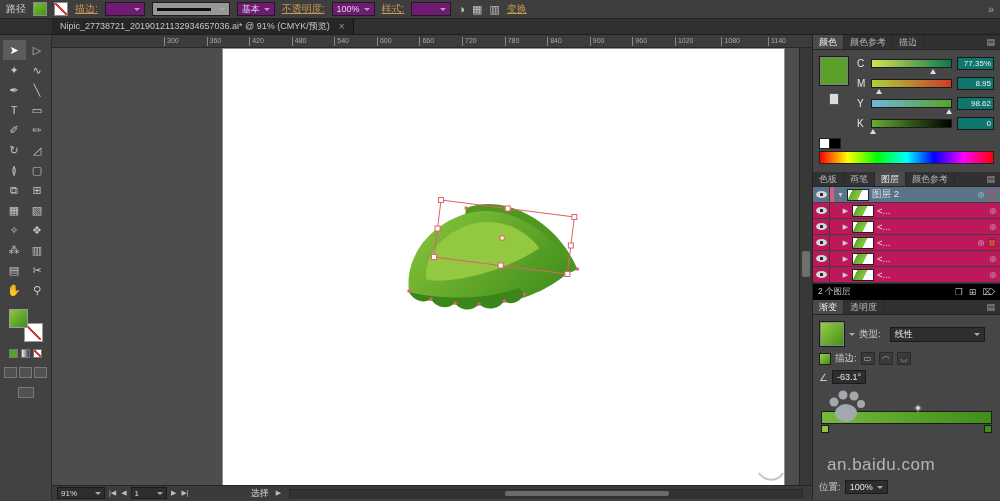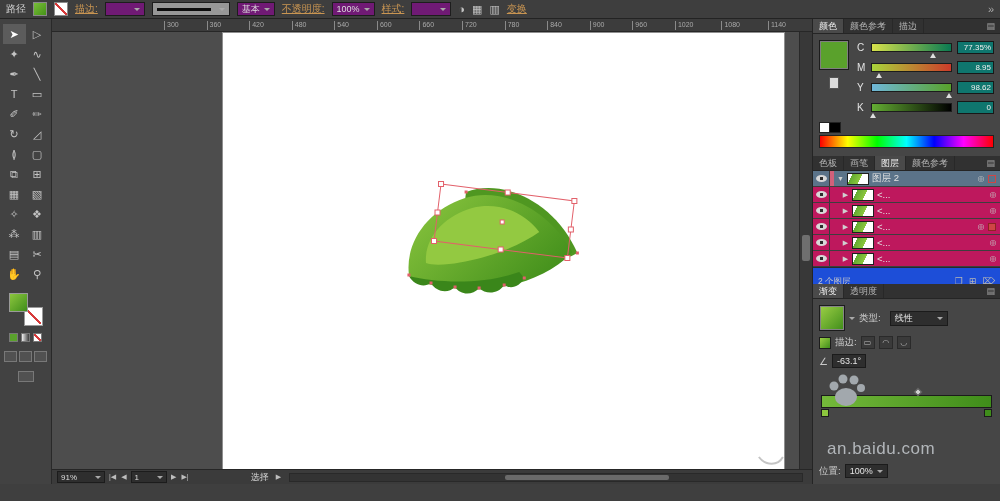--- a/index.html
+++ b/index.html
@@ -101,32 +101,32 @@
   .eye{width:11px;height:7px;border-radius:50%;background:radial-gradient(circle at 50% 50%,#2d2d2d 0 1.5px,#d8d8d8 1.6px)}
   .l-colorbar{width:4px;align-self:stretch;background:#d2607a}
   .l-indent{width:9px}
   .l-exp{width:13px;text-align:center;font-size:7px;color:#d0d0d0;cursor:pointer}
   .l-thumb{width:22px;height:12px;background-color:#fff;border:1px solid #1f1f1f;margin-right:3px;background-image:linear-gradient(115deg,transparent 18%,#63aa31 18%,#8cc63e 58%,transparent 58%)}
   .l-label{flex:1;white-space:nowrap;overflow:hidden}
   .l-target{width:14px;text-align:center;color:#c4c4c4;font-size:8px;cursor:pointer}
   .l-chip{width:8px;height:8px;margin-right:4px}
   .chip-red{background:#cf4545;border:1px solid #8e2323}
   .chip-outline{border:1px solid #cf4545}
-  .layers-footer{height:15px;background:#1d4ed8;border-top:1px solid #2a2a2a;display:flex;padding:8px 5px;font-size:8.5px;color:#cacaca}
+  .layers-footer{height:15px;background:#000000;border-top:1px solid #2a2a2a;display:flex;align-items:center;padding:8px 5px;font-size:8.5px;color:#cacaca}
   .lf-icons{margin-left:auto;display:flex;gap:6px;color:#b6b6b6;font-size:9px}
   .lf-icons span{cursor:pointer}
 
   .grad-body{background:#464646;flex:1;display:flex;flex-direction:column;padding:6px;position:relative;min-height:0}
   .grow{display:flex;align-items:center;gap:4px;margin-bottom:5px}
   .grow.top{align-items:center}
   .grad-swatch{width:26px;height:26px;background:linear-gradient(135deg,#9ccf45,#3f8d1a);border:1px solid #1c1c1c;box-shadow:inset 0 0 0 1px #858585;cursor:pointer}
   .mini-grad-sw{width:12px;height:12px;background:linear-gradient(135deg,#9ccf45,#3f8d1a);border:1px solid #1c1c1c;cursor:pointer}
   .glabel{font-size:9.5px;color:#d0d0d0}
   .gdd{height:15px;background:#2e2e2e;border:1px solid #1b1b1b;display:flex;align-items:center;justify-content:space-between;padding:0 4px;font-size:9px;color:#e4e4e4;cursor:pointer}
-  .gdd.type{width:58px;margin-left:5px;margin-top:1px}
+  .gdd.type{width:95px;margin-left:5px;margin-top:1px}
   .gicon{width:14px;height:13px;border:1px solid #2a2a2a;background:#3a3a3a;color:#bcbcbc;font-size:8px;display:flex;align-items:center;justify-content:center;cursor:pointer}
   .angle-ic{color:#c9c9c9;font-size:10px}
   .gfield{height:14px;background:#2e2e2e;border:1px solid #1b1b1b;color:#e4e4e4;font-size:9px;display:flex;align-items:center;gap:4px;padding:0 4px;cursor:text}
   .gslider{height:13px;margin:22px 2px 0;background:linear-gradient(to right,#74b93a,#3f8d1a);border:1px solid #1b1b1b;position:relative;cursor:pointer}
   .gstop{position:absolute;bottom:-10px;width:8px;height:8px;border:1px solid #1b1b1b;cursor:pointer}
   .gstop.left{left:-1px;background:#8cc63e}
   .gstop.right{right:-1px;background:#3f8d1a}
   .gmid{position:absolute;top:-7px;left:55%;width:6px;height:6px;background:#d0d0d0;border:1px solid #444;transform:rotate(45deg);cursor:pointer}
   .grow.bottom{margin-top:auto;margin-bottom:0}
 
@@ -165,20 +165,26 @@
     <span class="dd dd-sm">
         <i class="arrow"></i>
       </span>
     <span class="cb-icon">◑</span>
     <span class="cb-icon">▦</span>
     <span class="cb-icon">▥</span>
     <span class="link">变换</span>
     <span class="cb-icon cb-right">»</span>
   </div>
 
+  <div class="doc-bar">
+    <div class="doc-tab">
+      <span>Nipic_27738721_20190121132934657036.ai* @ 91% (CMYK/预览)</span>
+      <span class="doc-close">×</span>
+    </div>
+  </div>
 
   <div class="main">
 
     <div class="toolbar">
       <div class="tools">
         <span class="tool active">➤</span>
         <span class="tool">▷</span>
         <span class="tool">✦</span>
         <span class="tool">∿</span>
         <span class="tool">✒</span>

